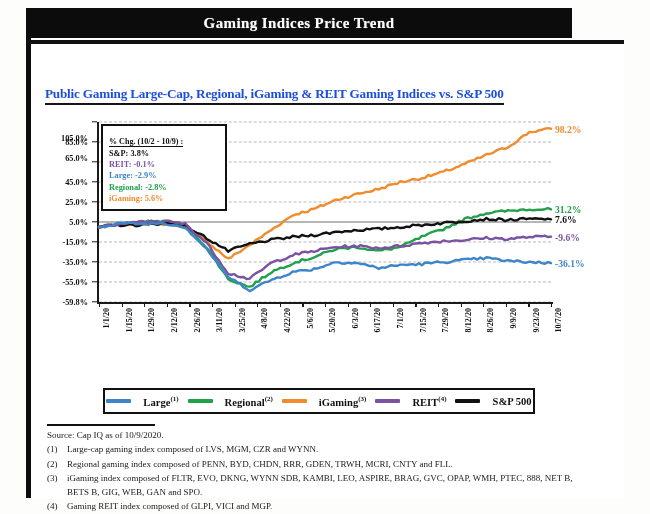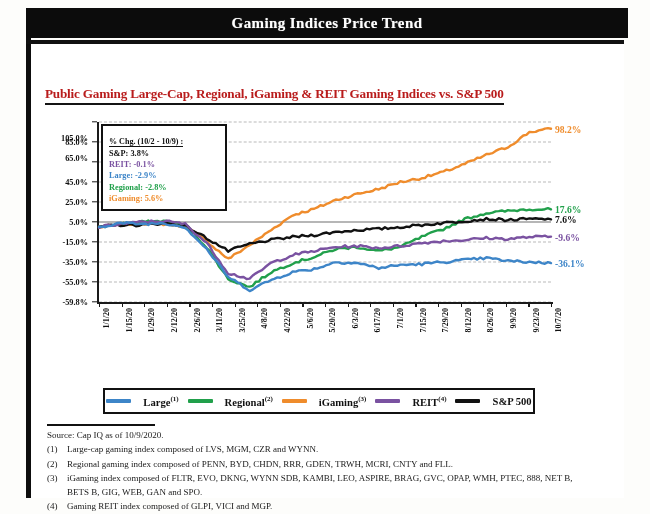--- a/index.html
+++ b/index.html
@@ -12,40 +12,40 @@
   .page{
     position:relative;width:650px;height:514px;
     background:#fdfdfb;
   }
   
   .frame-left{
     position:absolute;left:26px;top:8px;width:5px;height:490px;
     background:#0d0d0d;
   }
   .title-bar{
-    position:absolute;left:26px;top:8px;width:602px;height:30px;
+    position:absolute;left:26px;top:8px;width:546px;height:30px;
     background:#0c0c0c;
     display:flex;align-items:center;justify-content:center;
   }
   .title-bar .t{
     color:#ffffff;font-size:15px;font-weight:bold;letter-spacing:.4px;
     font-family:"Liberation Serif",serif;
     text-shadow:0 0 1px rgba(255,255,255,.5);
   }
   .title-rule{
     position:absolute;left:26px;top:40px;width:598px;height:4px;background:#111;
   }
   .body-panel{
     position:absolute;left:31px;top:44px;width:593px;height:454px;background:#fff;
   }
 
   
   .chart-heading{
     position:absolute;left:14px;top:42px;
-    font-size:13.2px;font-weight:bold;color:#b91c1c;
+    font-size:13.2px;font-weight:bold;color:#1d4ed8;
     font-family:"Liberation Serif",serif;
     border-bottom:2px solid #141414;
     padding-bottom:1px;letter-spacing:-.2px;
   }
 
   
   .plot-wrap{position:absolute;left:14px;top:78px;width:560px;height:240px;}
   .ylabels{
     position:absolute;left:0;top:0;width:47px;height:180px;
   }
@@ -249,21 +249,21 @@
           <span style="left: 342.2px;">7/29/20</span>
           <span style="left: 364.8px;">8/12/20</span>
           <span style="left: 387.4px;">8/26/20</span>
           <span style="left: 410px;">9/9/20</span>
           <span style="left: 432.6px;">9/23/20</span>
           <span style="left: 455.2px;">10/7/20</span>
         </div>
 
       <div id="endlabels">
           <div class="endlab" style="color: rgb(239, 140, 44); left: 510px; top: 6.8px;">98.2%</div>
-          <div class="endlab" style="color: rgb(33, 160, 75); left: 510px; top: 87.4px;">17.6%</div>
+          <div class="endlab" style="color: rgb(33, 160, 75); left: 510px; top: 87.4px;">31.2%</div>
           <div class="endlab" style="color: rgb(17, 17, 17); left: 510px; top: 97.4px;">7.6%</div>
           <div class="endlab" style="color: rgb(122, 82, 161); left: 510px; top: 114.6px;">-9.6%</div>
           <div class="endlab" style="color: rgb(61, 133, 200); left: 510px; top: 141.1px;">-36.1%</div>
         </div>
 
       <div class="annbox">
         <div class="hd">% Chg. (10/2 - 10/9) :</div>
         <div id="annrows">
             <div class="row" style="color: rgb(17, 17, 17);">S&amp;P: 3.8%</div>
             <div class="row" style="color: rgb(122, 82, 161);">REIT: -0.1%</div>

